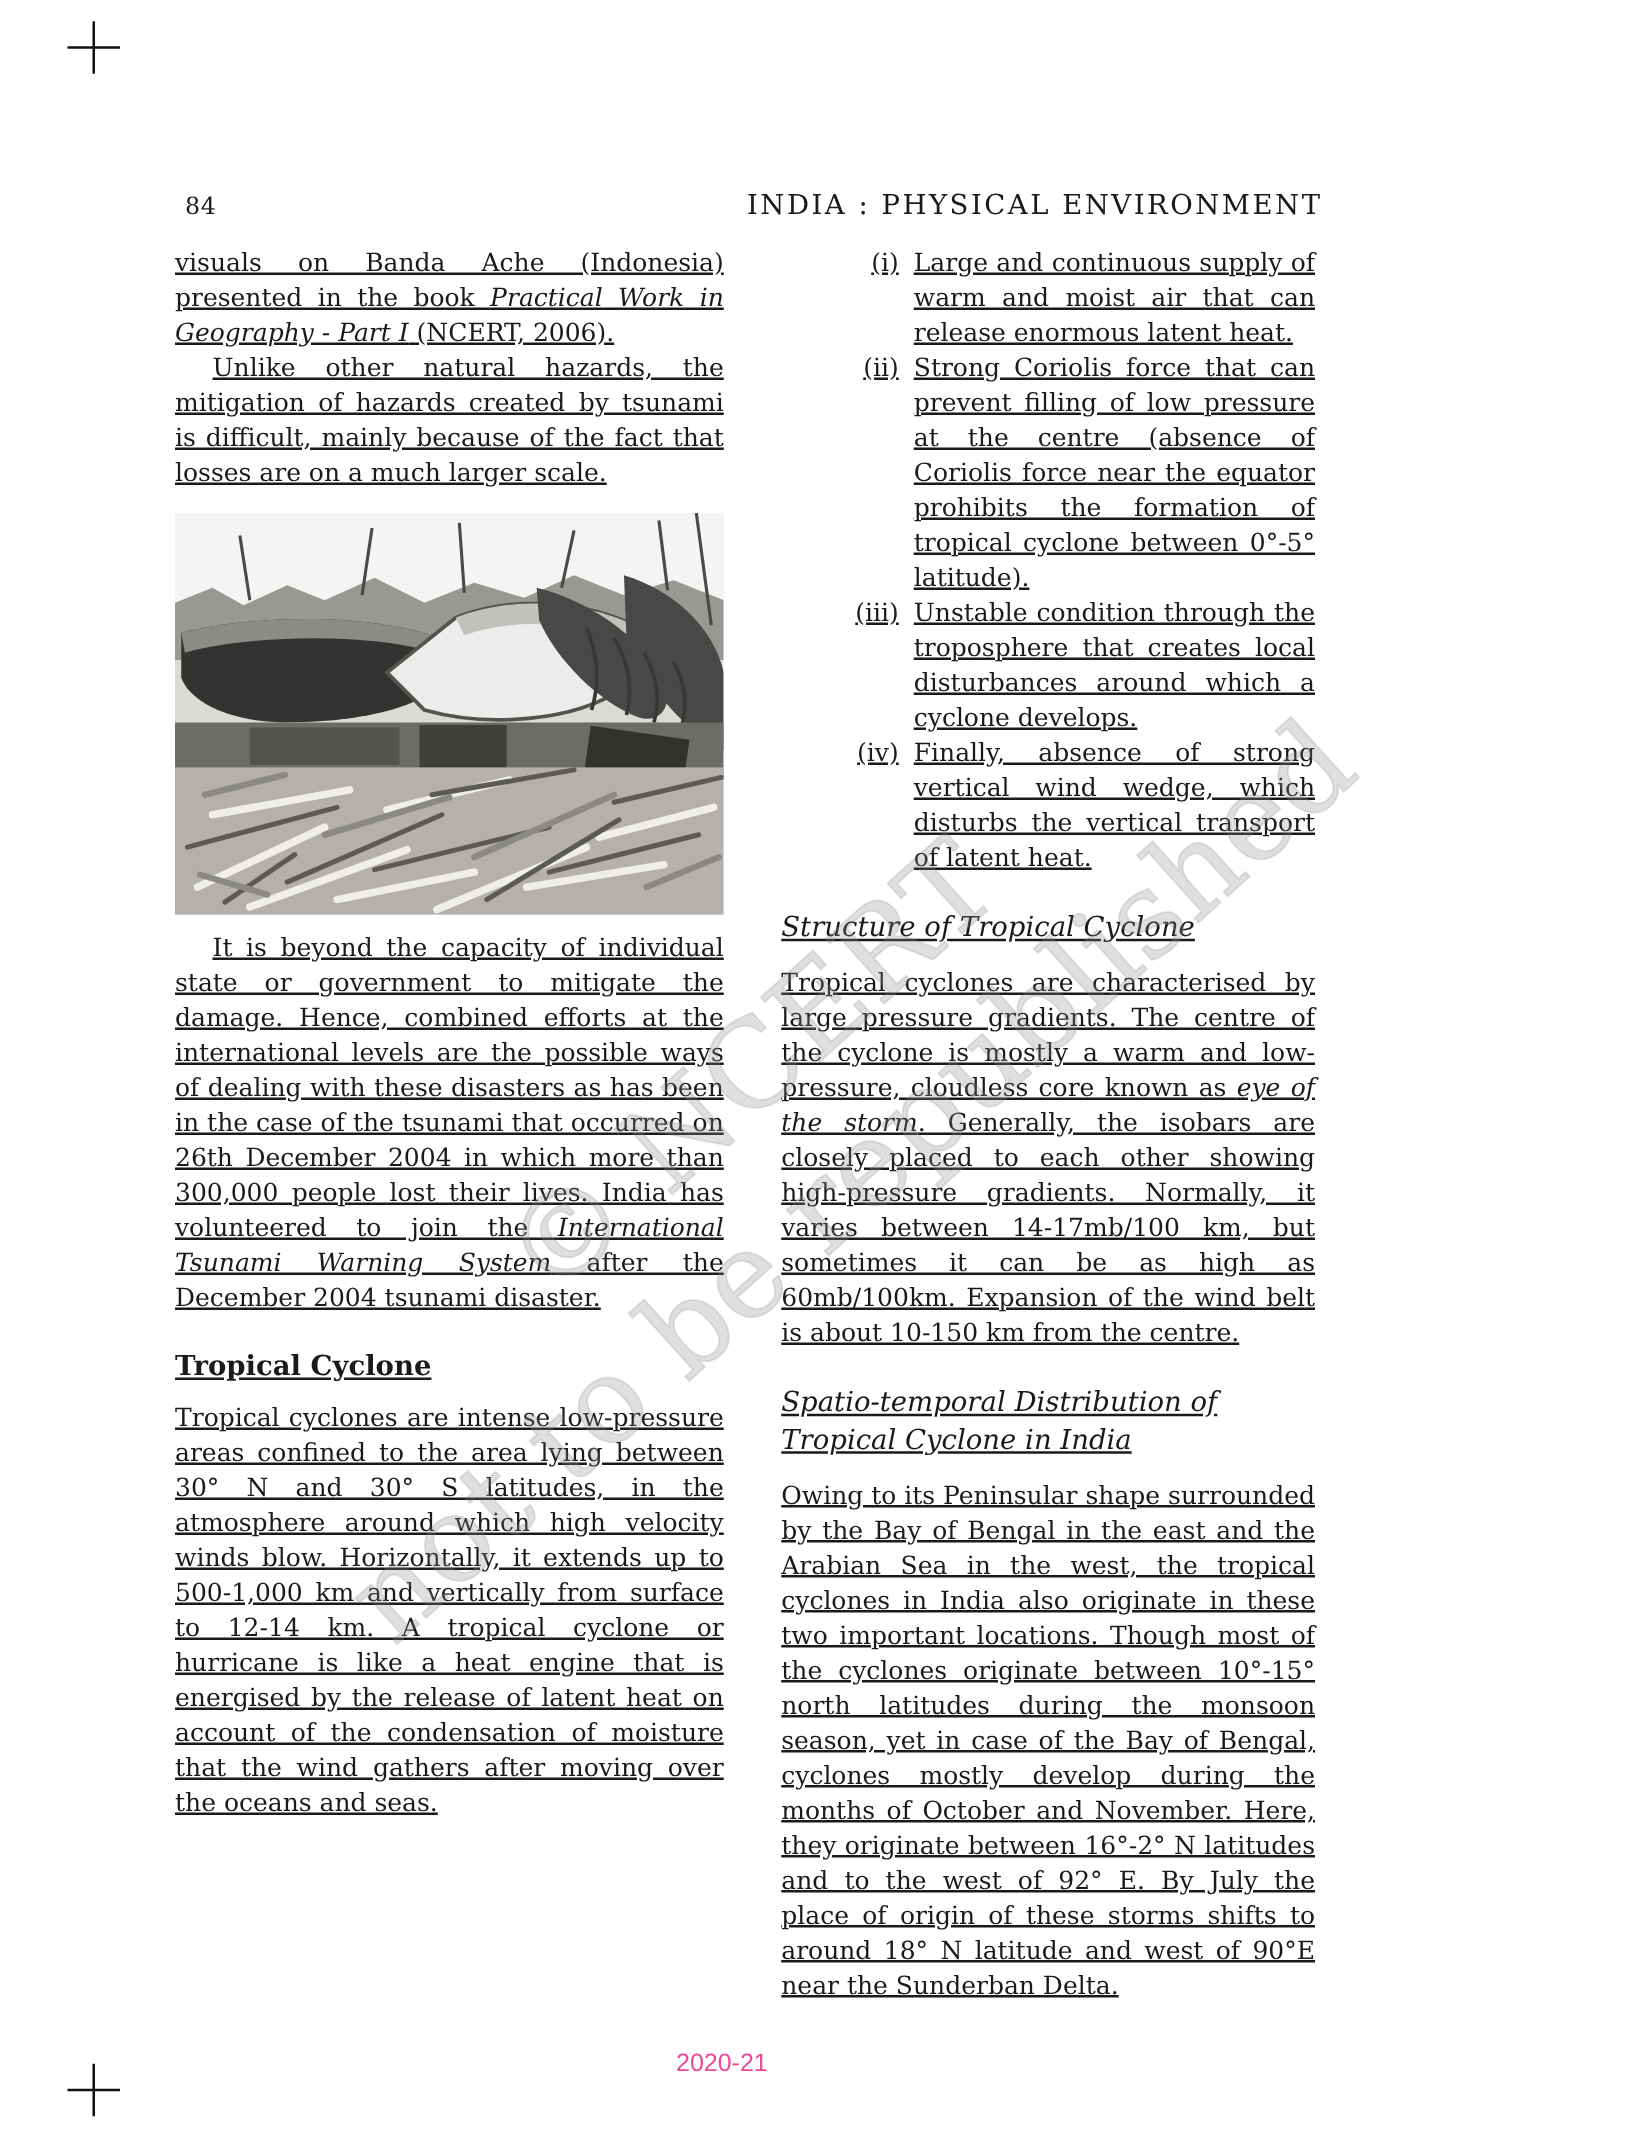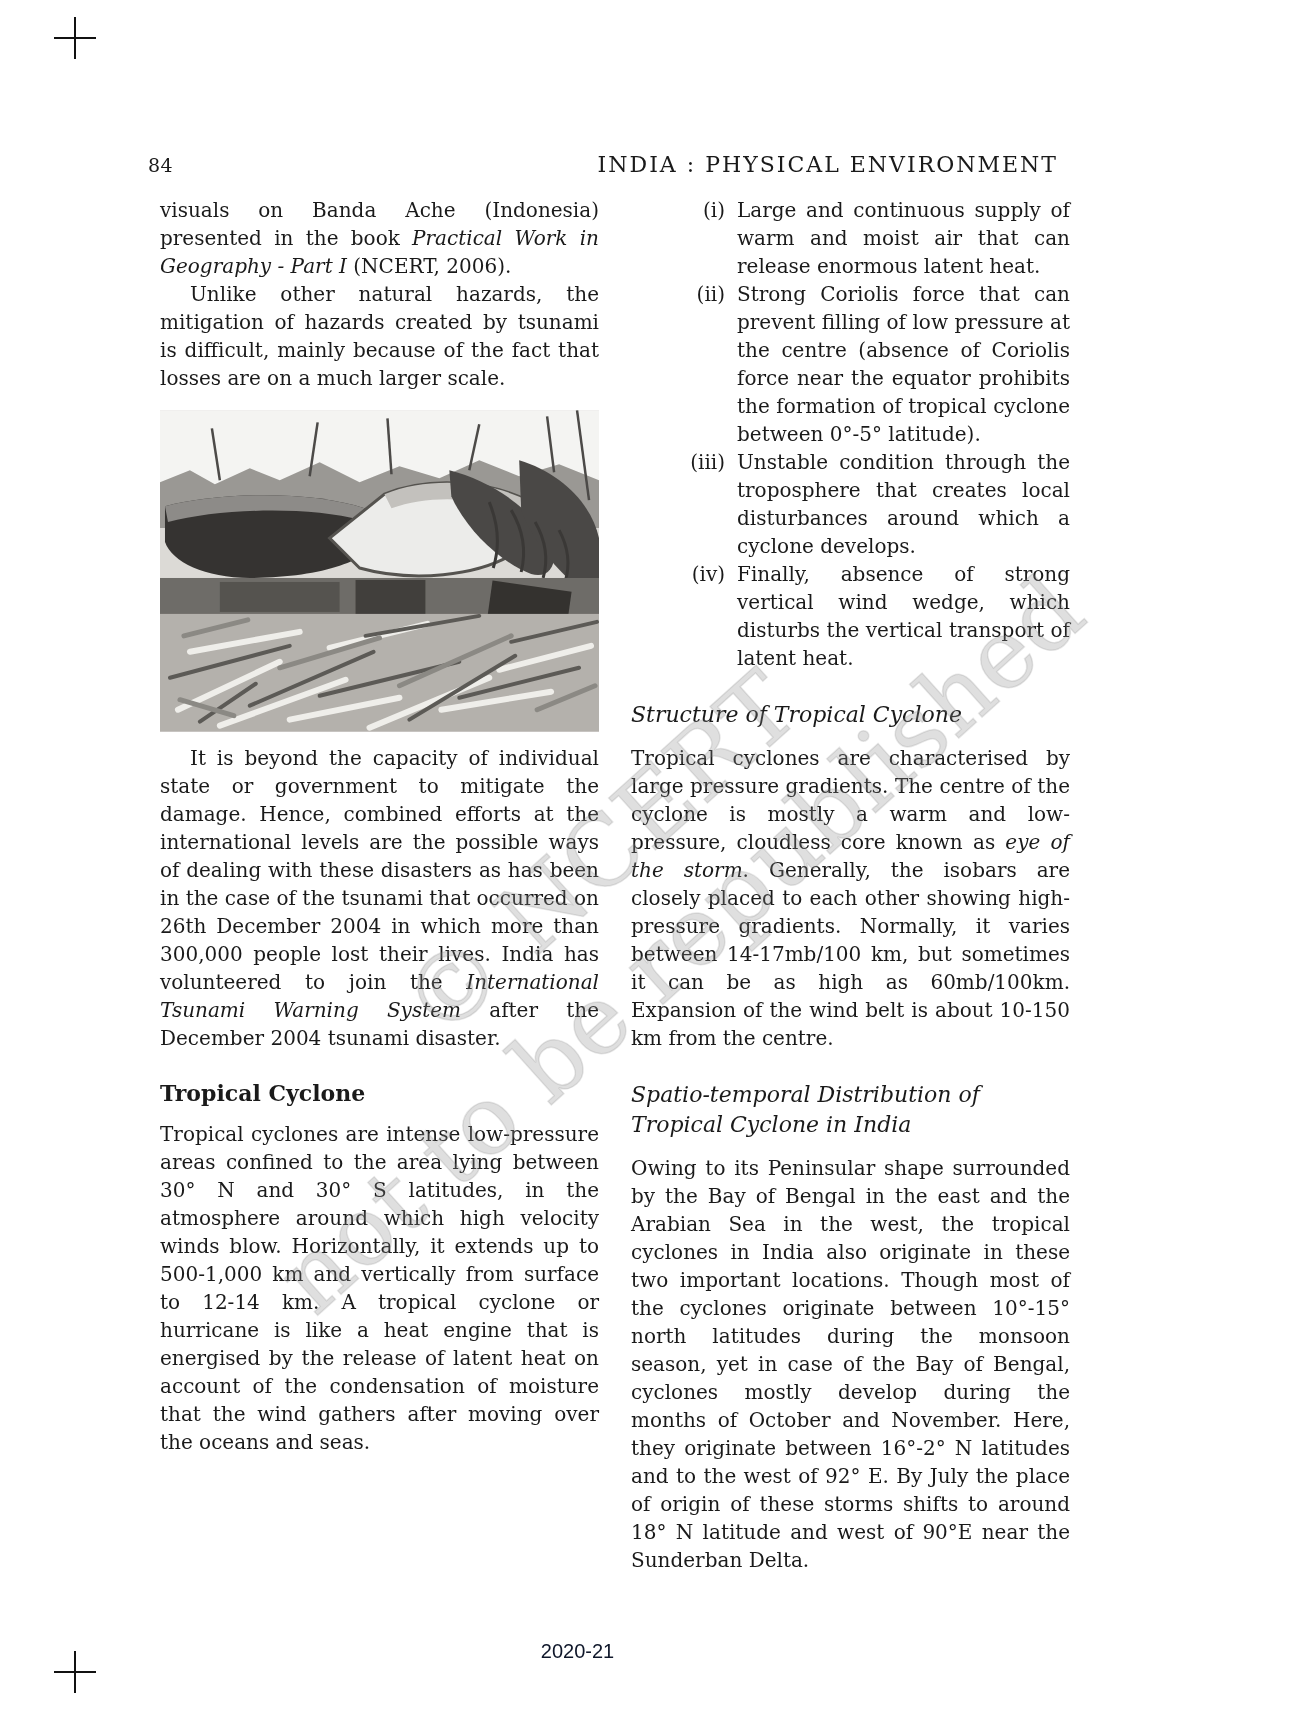--- a/index.html
+++ b/index.html
@@ -22,27 +22,27 @@
   
   .runhead {
     position:absolute; left:148px; top:152px; width:910px;
     display:flex; justify-content:space-between; align-items:center;
     font-size:19px; letter-spacing:0.5px;
   }
   .runhead .title { letter-spacing:2px; font-size:22px; }
   .runfoot {
     position:absolute; left:0; top:1640px; width:1155px;
     text-align:center; font-family:"Liberation Sans",sans-serif;
-    font-size:20px; color:#0f172a;
+    font-size:20px; color:#ec4899;
   }
 
   
   .columns {
-    position:absolute; left:160px; top:196px; width:912px;
-    display:flex; gap:32px; z-index:1;
+    position:absolute; left:140px; top:196px; width:912px;
+    display:flex; gap:46px; z-index:1;text-decoration:underline;
   }
   .col { width:439px; }
   p.body {
     margin:0; font-size:20px; line-height:28px;
     text-align:justify; text-align-last:left;
   }
   p.indent { text-indent:30px; }
 
   
   .figure { margin-top:18px; width:439px; height:322px; overflow:hidden; }

